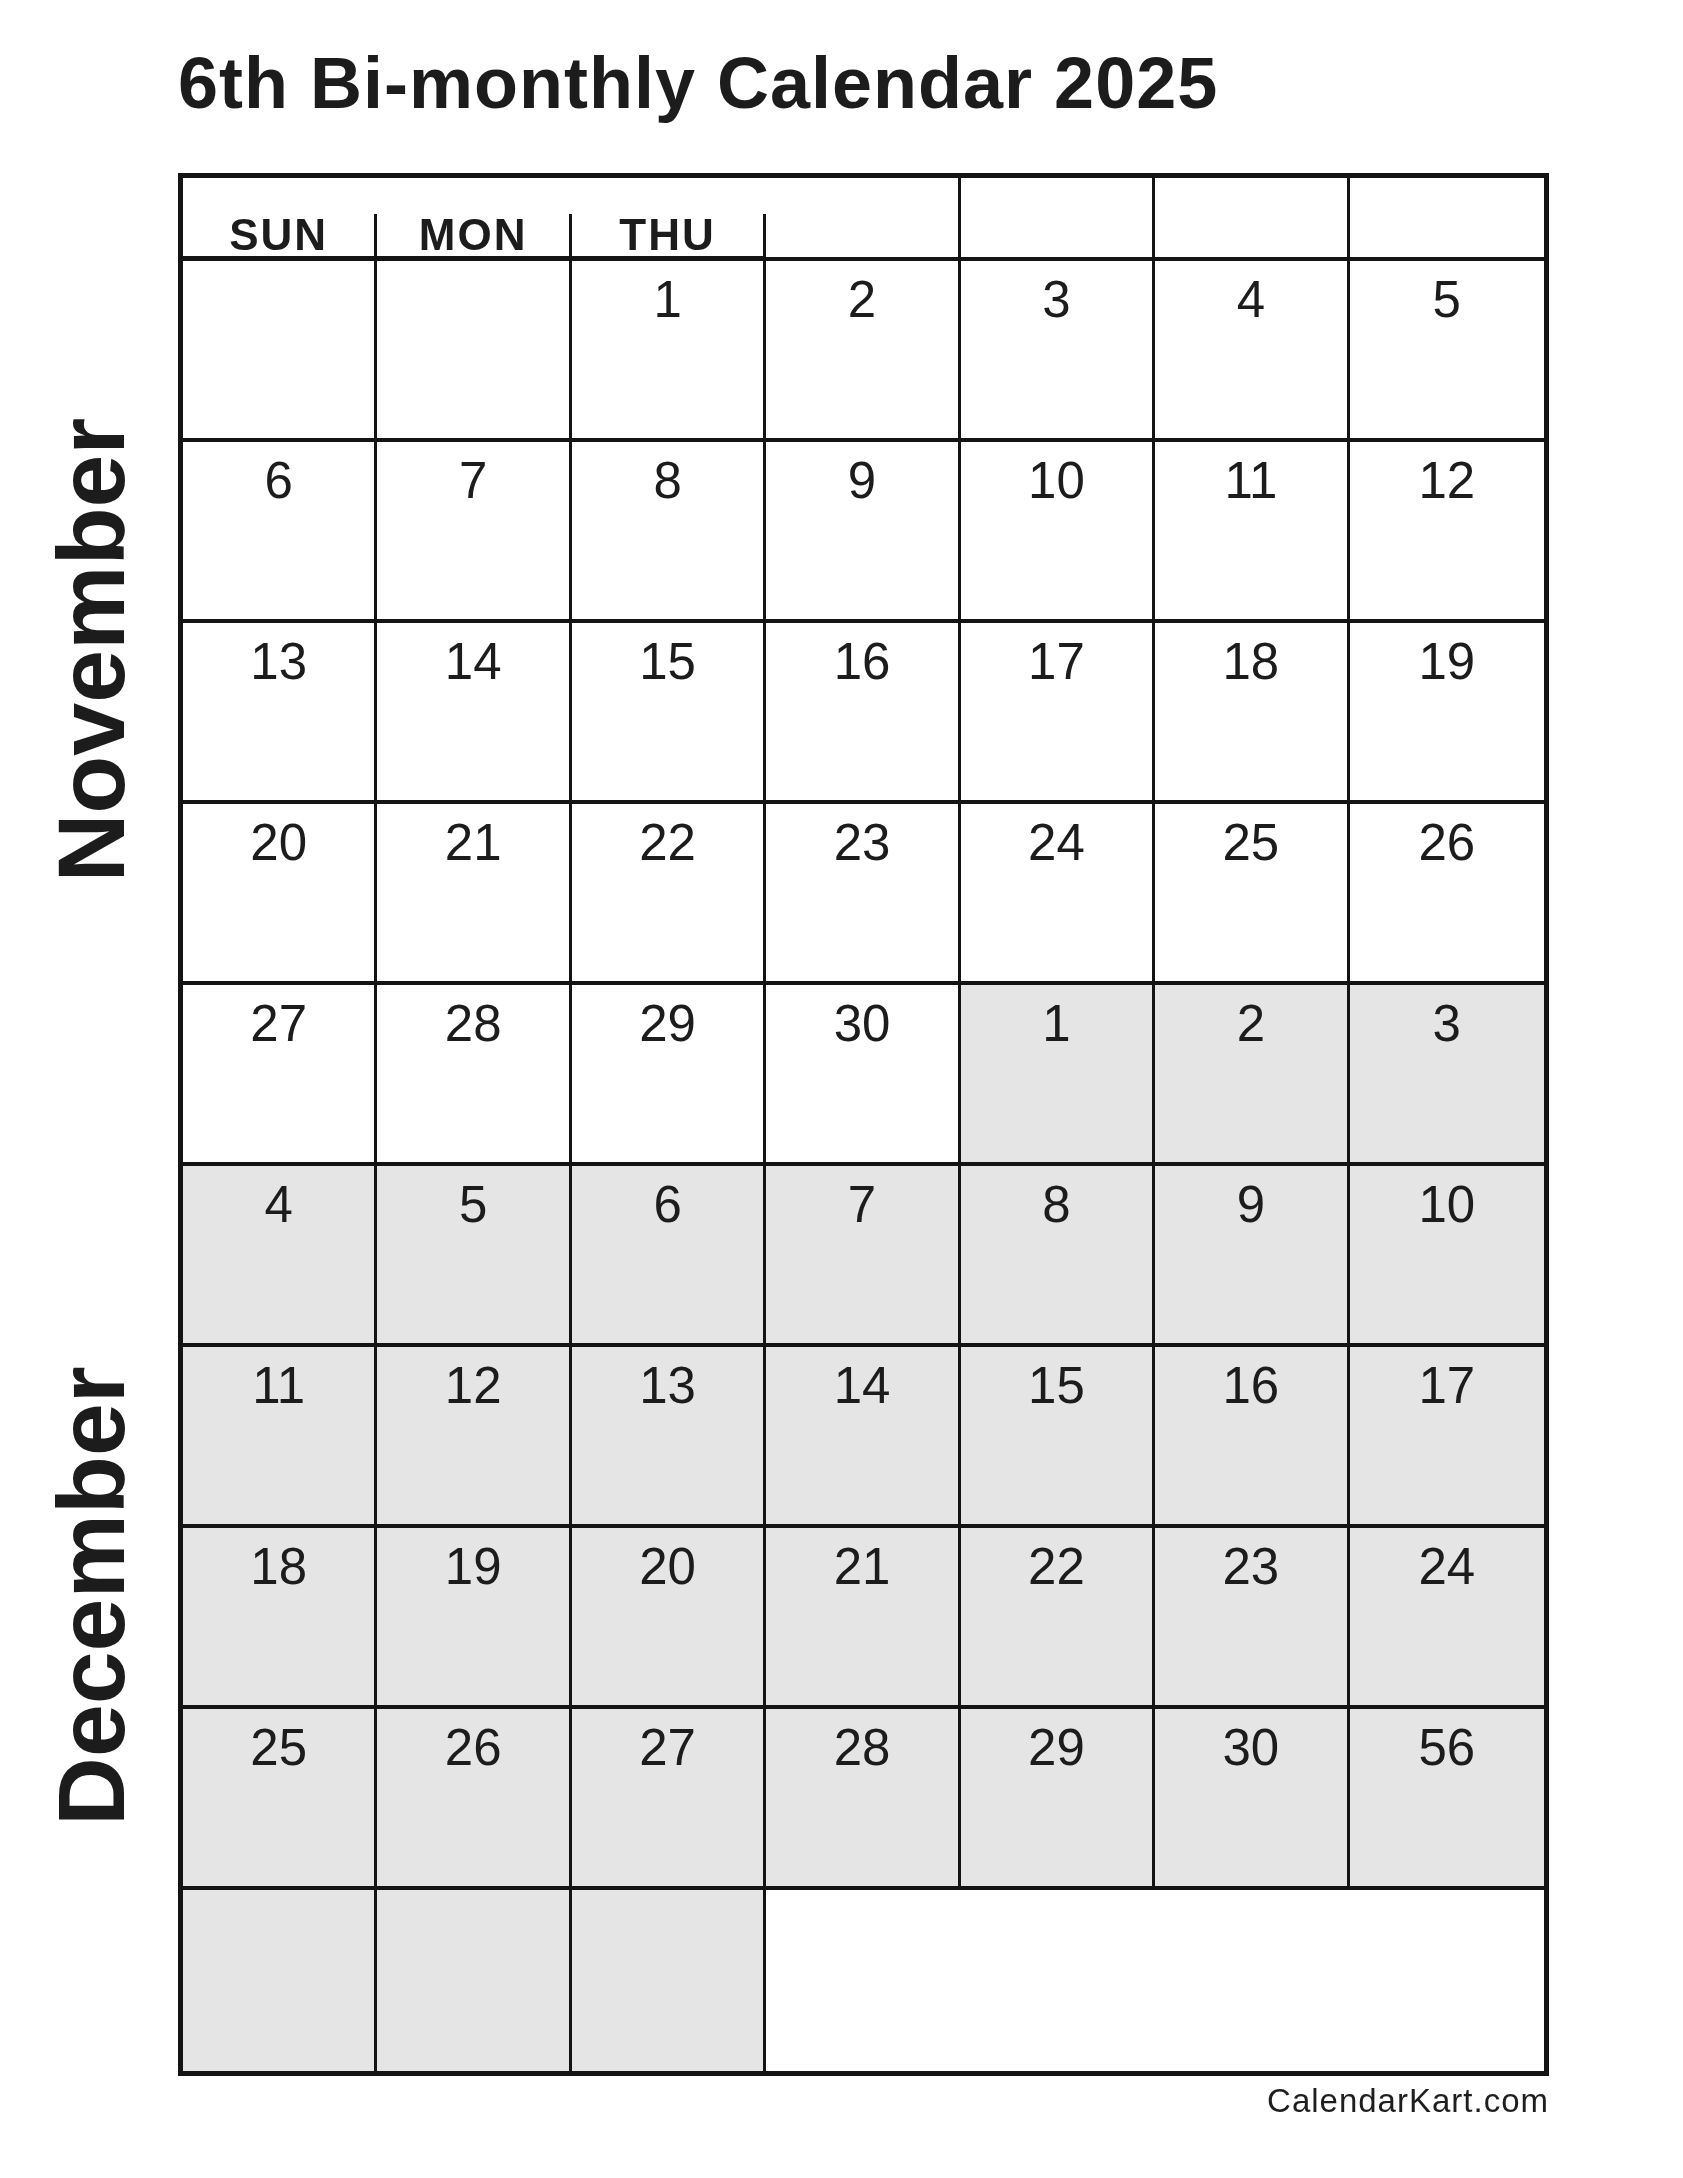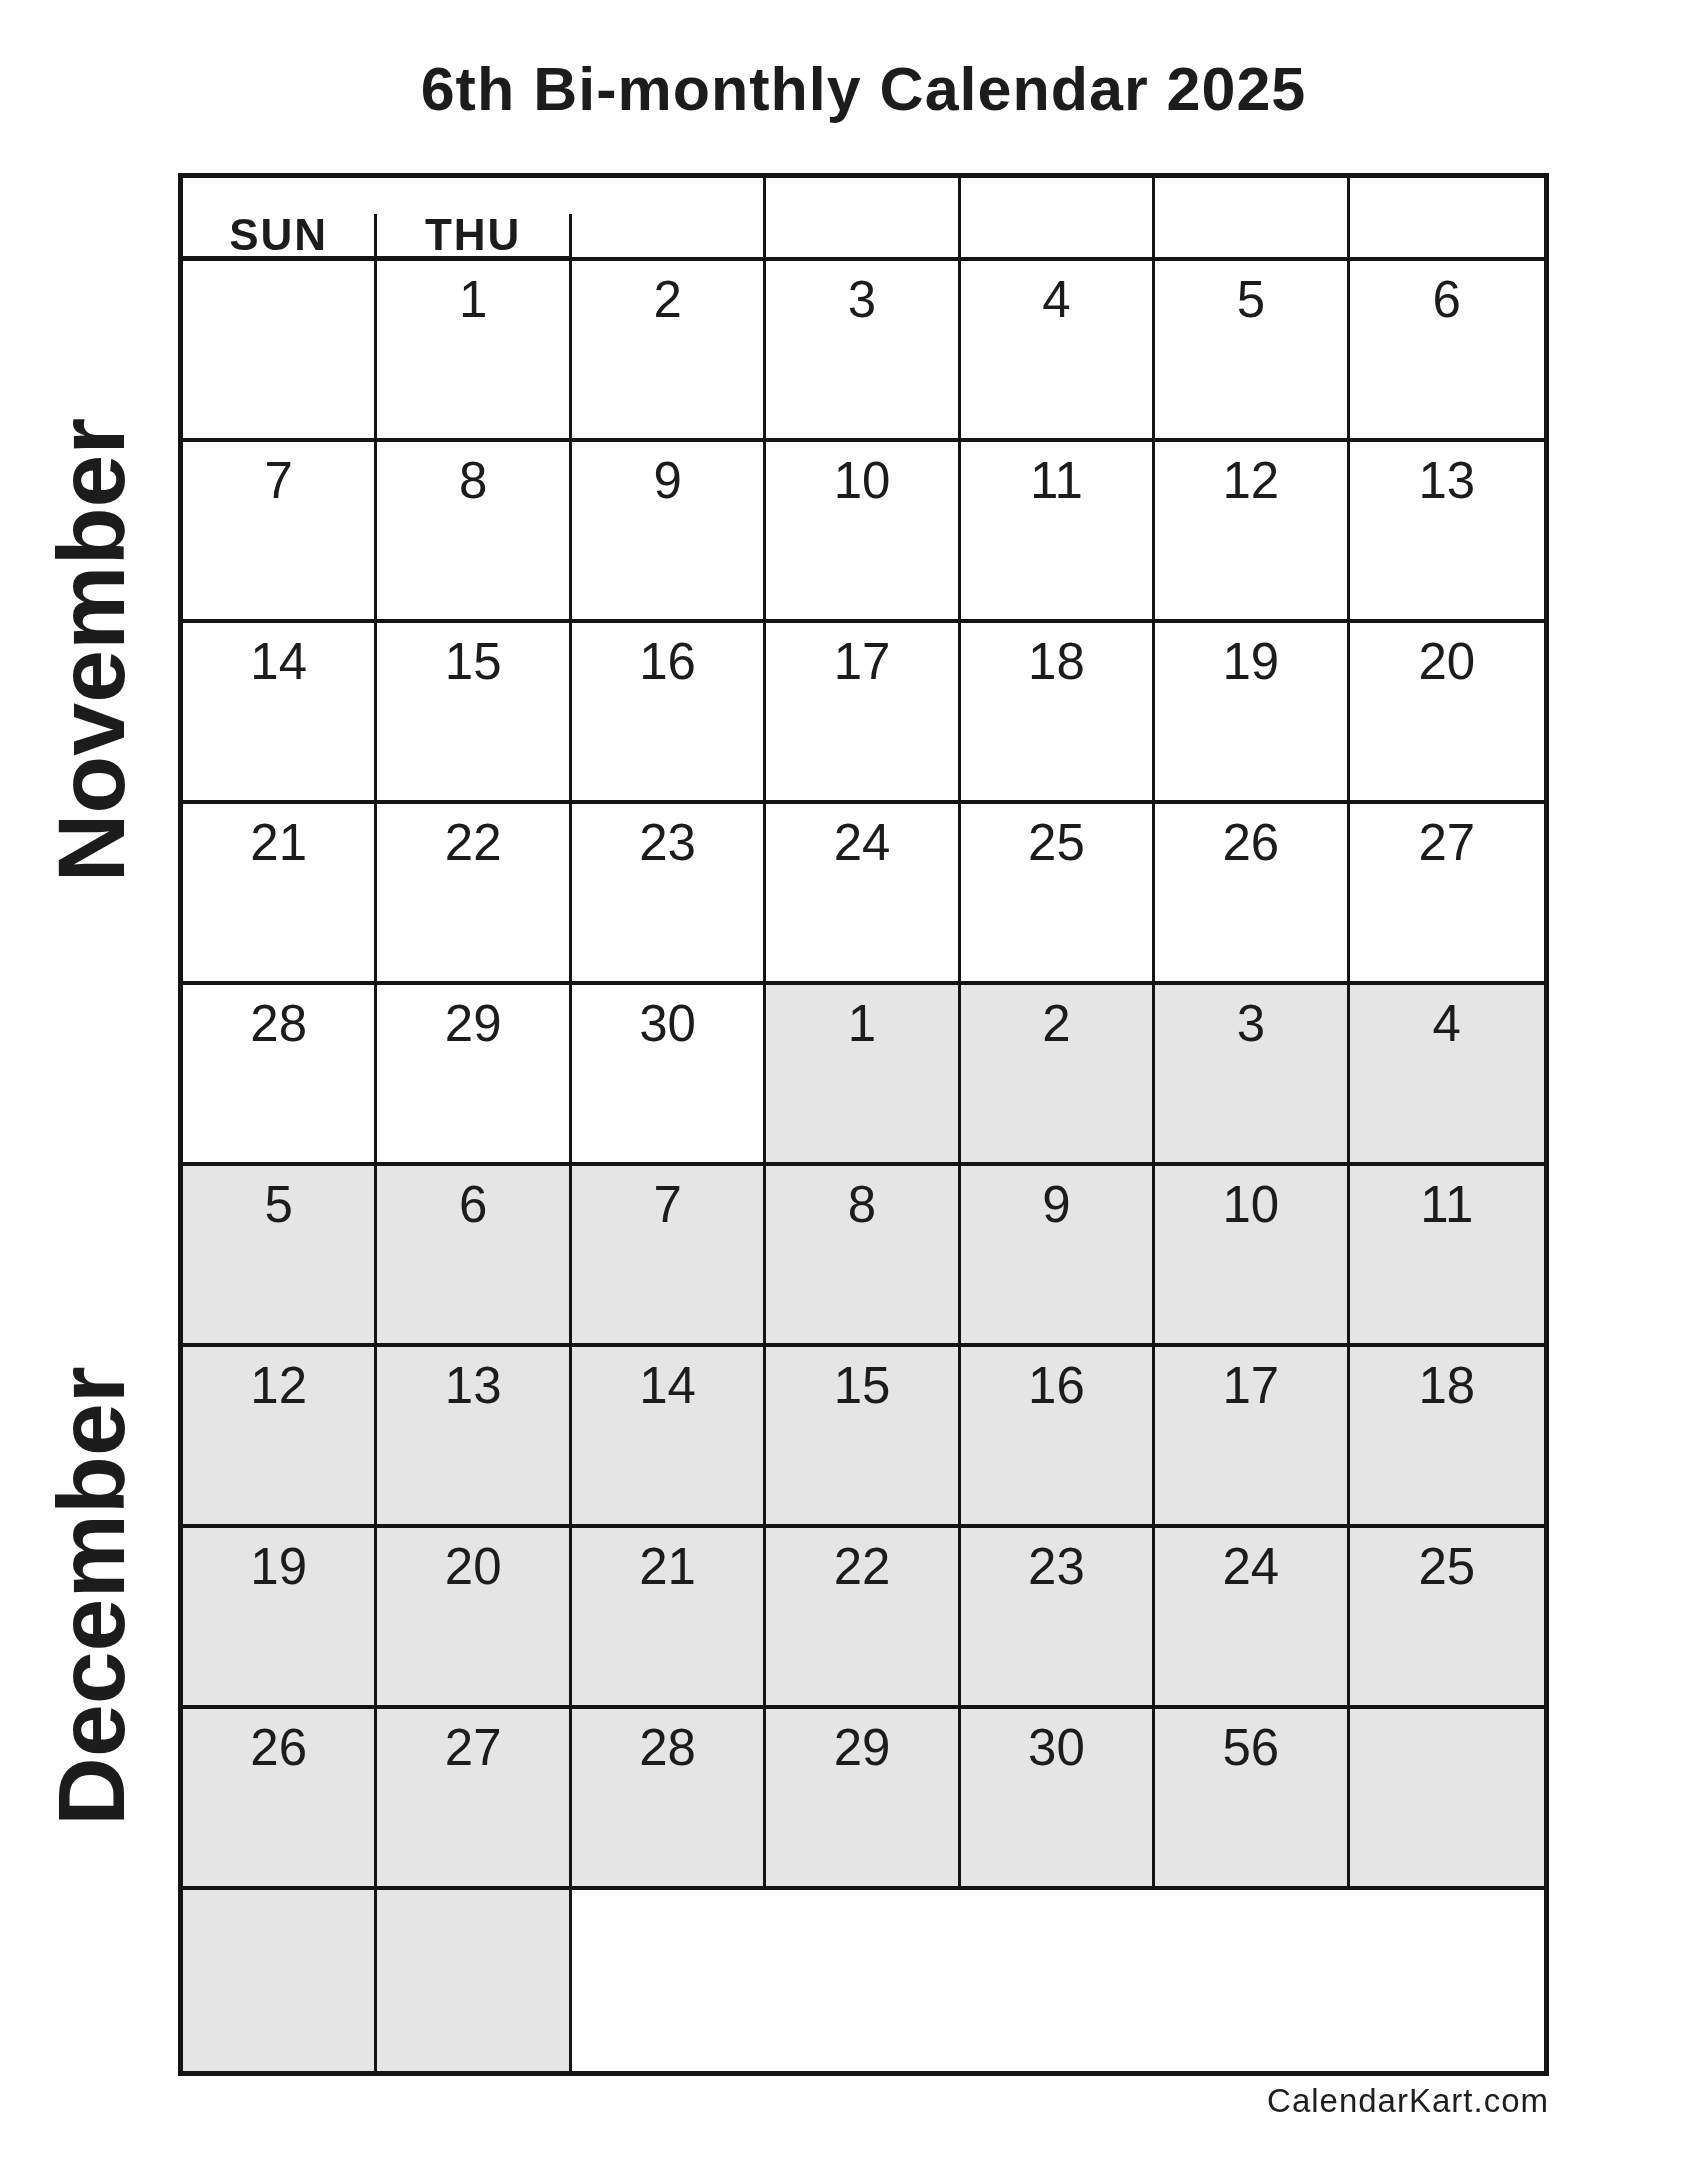--- a/index.html
+++ b/index.html
@@ -11,23 +11,23 @@
   body{
     width:1683px;height:2178px;
     background:#ffffff;
     position:relative;
     overflow:hidden;
     font-family:"Liberation Sans", sans-serif;
     color:var(--text);
   }
   .page-title{
     position:absolute;
-    left:178px;top:54px;width:1371px;
-    text-align:center;
-    font-size:61px;
+    left:178px;top:42px;width:1371px;
+    text-align:left;
+    font-size:72px;
     font-weight:bold;
     letter-spacing:1px;
     color:var(--text);
     white-space:nowrap;
   }
   .month-label{
     position:absolute;
     left:91px;
     width:0;height:0;
   }
@@ -94,20 +94,21 @@
 <div class="month-label november">
   <span>November</span>
 </div>
 
 <div class="month-label december">
   <span>December</span>
 </div>
 
 <div class="calendar-grid">
     <div class="wd-cell">SUN</div>
+    <div class="wd-cell">MON</div>
     <div class="wd-cell">THU</div>
     <div class="day-cell"></div>
     <div class="day-cell"></div>
     <div class="day-cell"></div>
     <div class="day-cell"></div>
     <div class="day-cell"></div>
     <div class="day-cell"></div>
     <div class="day-cell">1</div>
     <div class="day-cell">2</div>
     <div class="day-cell">3</div>

